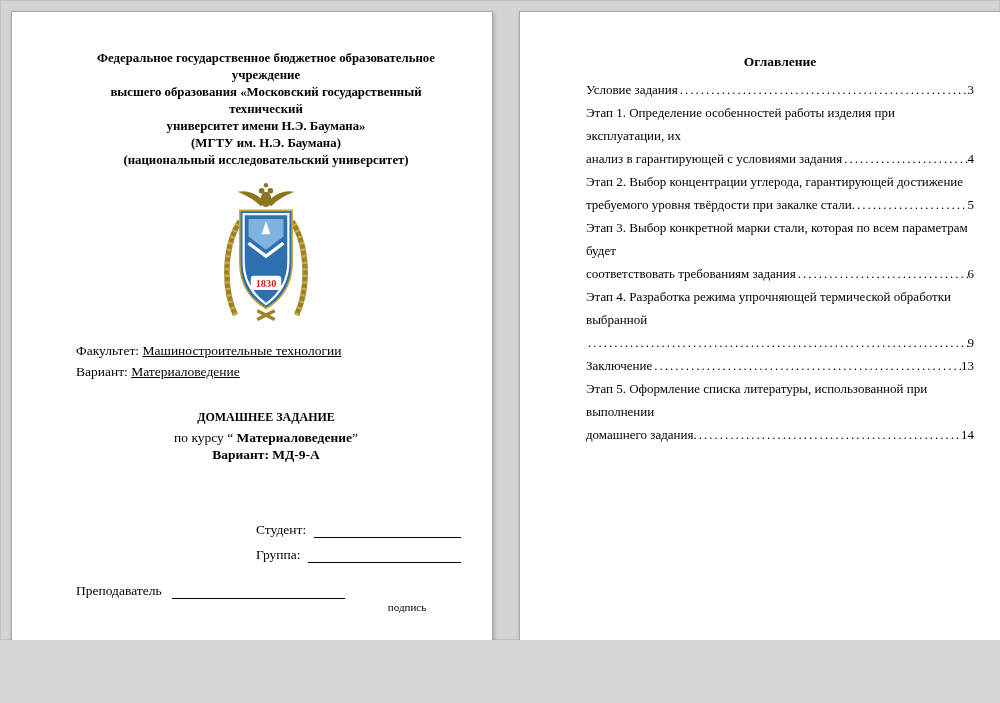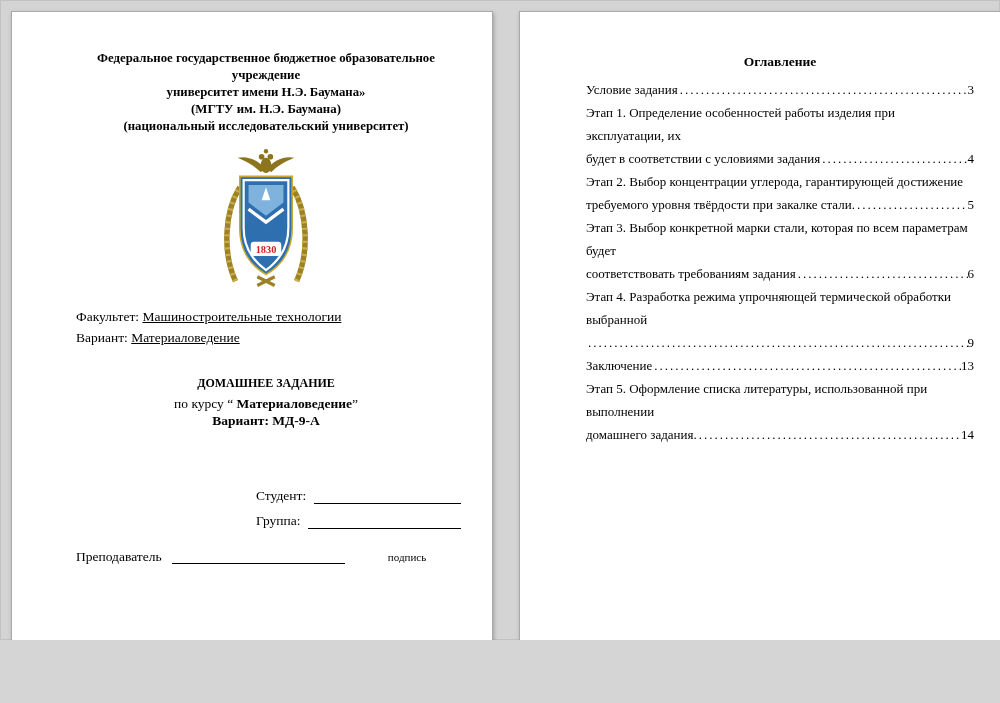--- a/index.html
+++ b/index.html
@@ -23,21 +23,21 @@
   .title-block { text-align:center; margin-top:26px; }
   .doc-title { font-weight:bold; font-size:12px; line-height:19px; }
   .course-line { font-size:13.5px; line-height:17px; margin-top:2px; }
   .course-name { font-weight:bold; }
   .variant-line { font-weight:bold; font-size:13.5px; line-height:17px; }
   .student-block { margin-top:50px; margin-left:180px; width:205px; font-size:13.5px; }
   .form-row { display:flex; align-items:flex-end; height:25px; }
   .form-row .lbl { flex:none; padding-right:8px; }
   .blank { border-bottom:1px solid #000; height:15px; }
   .form-row .blank { flex:1; }
-  .teacher-row { display:flex; align-items:flex-start; margin-top:20px; font-size:13.5px; }
+  .teacher-row { display:flex; align-items:flex-end; margin-top:20px; font-size:13.5px; }
   .teacher-row .lbl { flex:none; padding-right:10px; }
   .blank-long { flex:1; margin-right:13px; }
   .sig-col { position:relative; flex:none; width:98px; }
   .sig-col .blank { width:100%; }
   .sig-caption {
     position:absolute; top:calc(100% + 2px); left:0; right:0;
     text-align:center; font-size:11px; line-height:13px;
   }
   .city-footer { margin-top:auto; font-size:12.5px; color:#404040; }
   
@@ -55,20 +55,21 @@
 </style>
 </head>
 <body>
 
 <div class="canvas">
 
   <div class="page page-1">
 
     <div class="uni-header">
       <div>Федеральное государственное бюджетное образовательное учреждение</div>
+      <div>высшего образования «Московский государственный технический</div>
       <div>университет имени Н.Э. Баумана»</div>
       <div>(МГТУ им. Н.Э. Баумана)</div>
       <div>(национальный исследовательский университет)</div>
     </div>
 
     <div class="emblem-wrap">
       <svg viewBox="0 0 84 132" width="92" height="144">
 
         <g>
           <path d="M14 122 C2 96 4 58 18 36" fill="none" stroke="#9c8126" stroke-width="5"></path>
@@ -148,21 +149,21 @@
         <div class="toc-line">
           <span class="toc-text">Условие задания</span>
           <span class="dots">................................................................................................................................................................</span>
           <span class="toc-pagenum">3</span>
         </div>
       </div>
 
       <div class="toc-entry">
         <span class="toc-pre">Этап 1. Определение особенностей работы изделия при эксплуатации, их</span>
         <div class="toc-line">
-          <span class="toc-text">будет в соответствии с условиями задания</span>
+          <span class="toc-text">анализ в гарантирующей с условиями задания</span>
           <span class="dots">................................................................................................................................................................</span>
           <span class="toc-pagenum">4</span>
         </div>
       </div>
 
       <div class="toc-entry">
         <span class="toc-pre">Этап 2. Выбор концентрации углерода, гарантирующей достижение</span>
         <div class="toc-line">
           <span class="toc-text">требуемого уровня твёрдости при закалке стали.</span>
           <span class="dots">................................................................................................................................................................</span>

